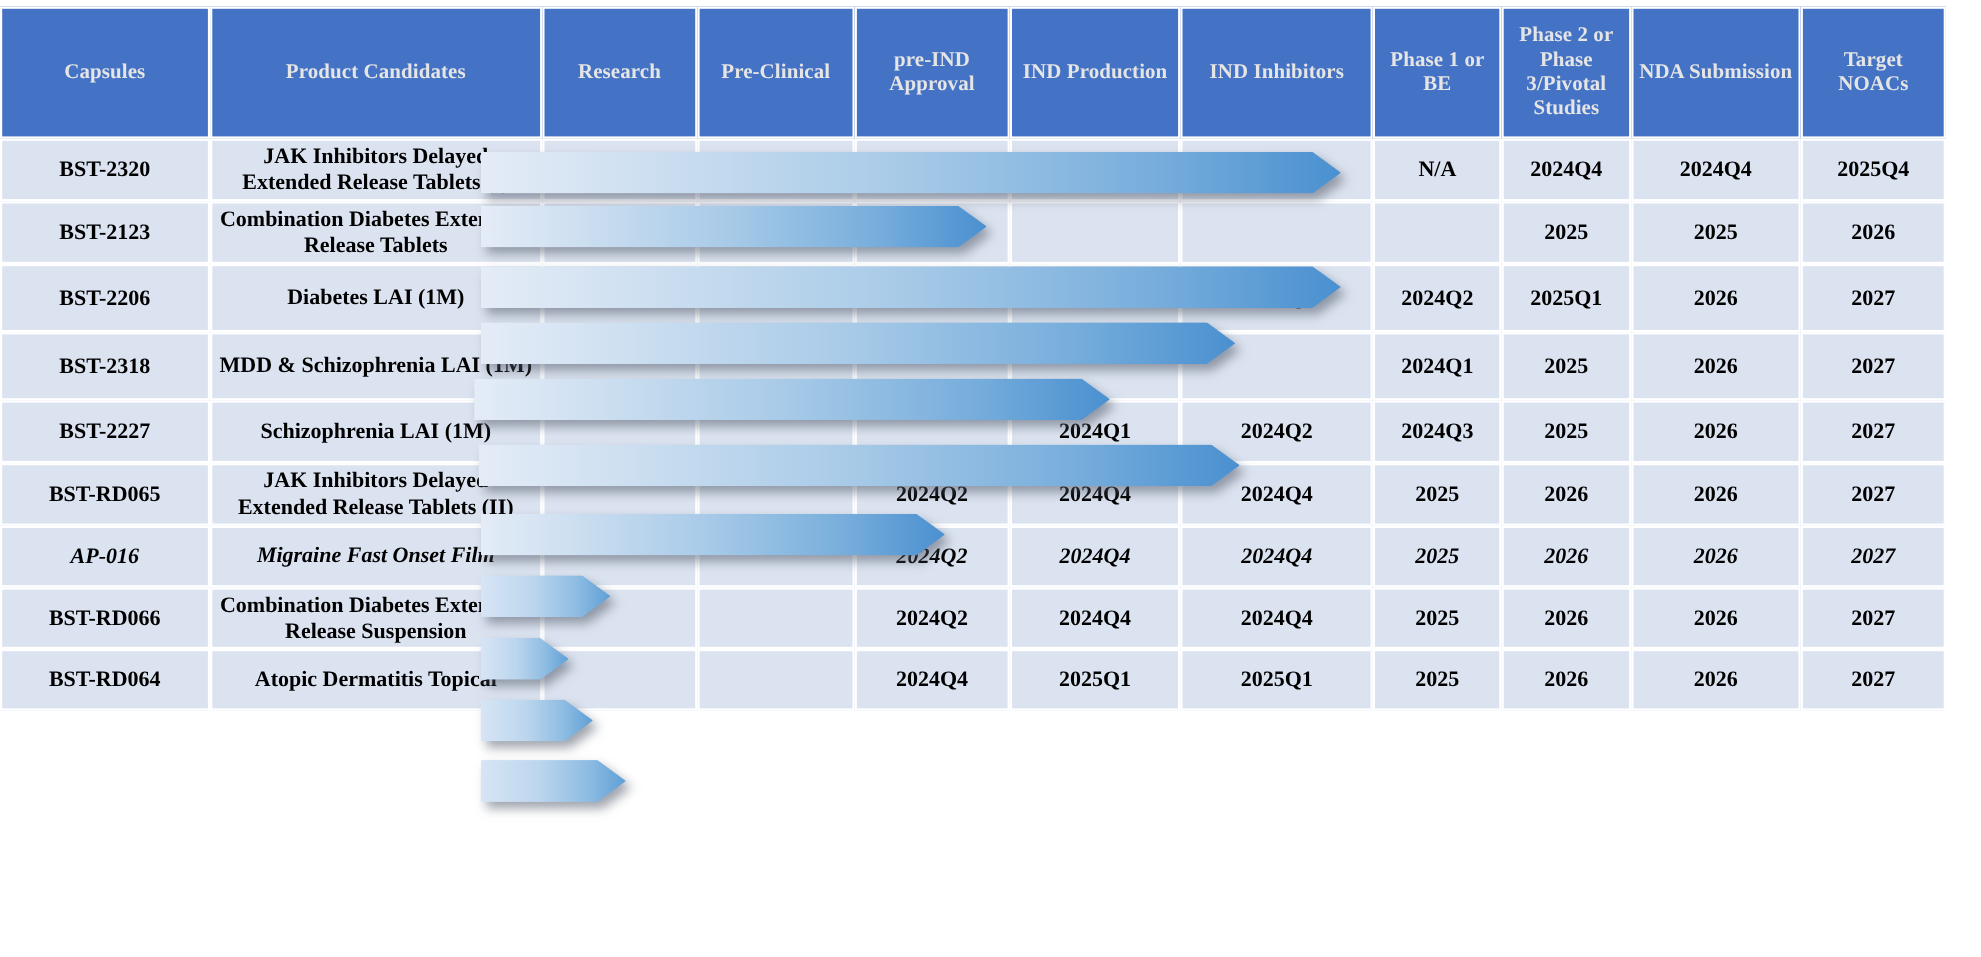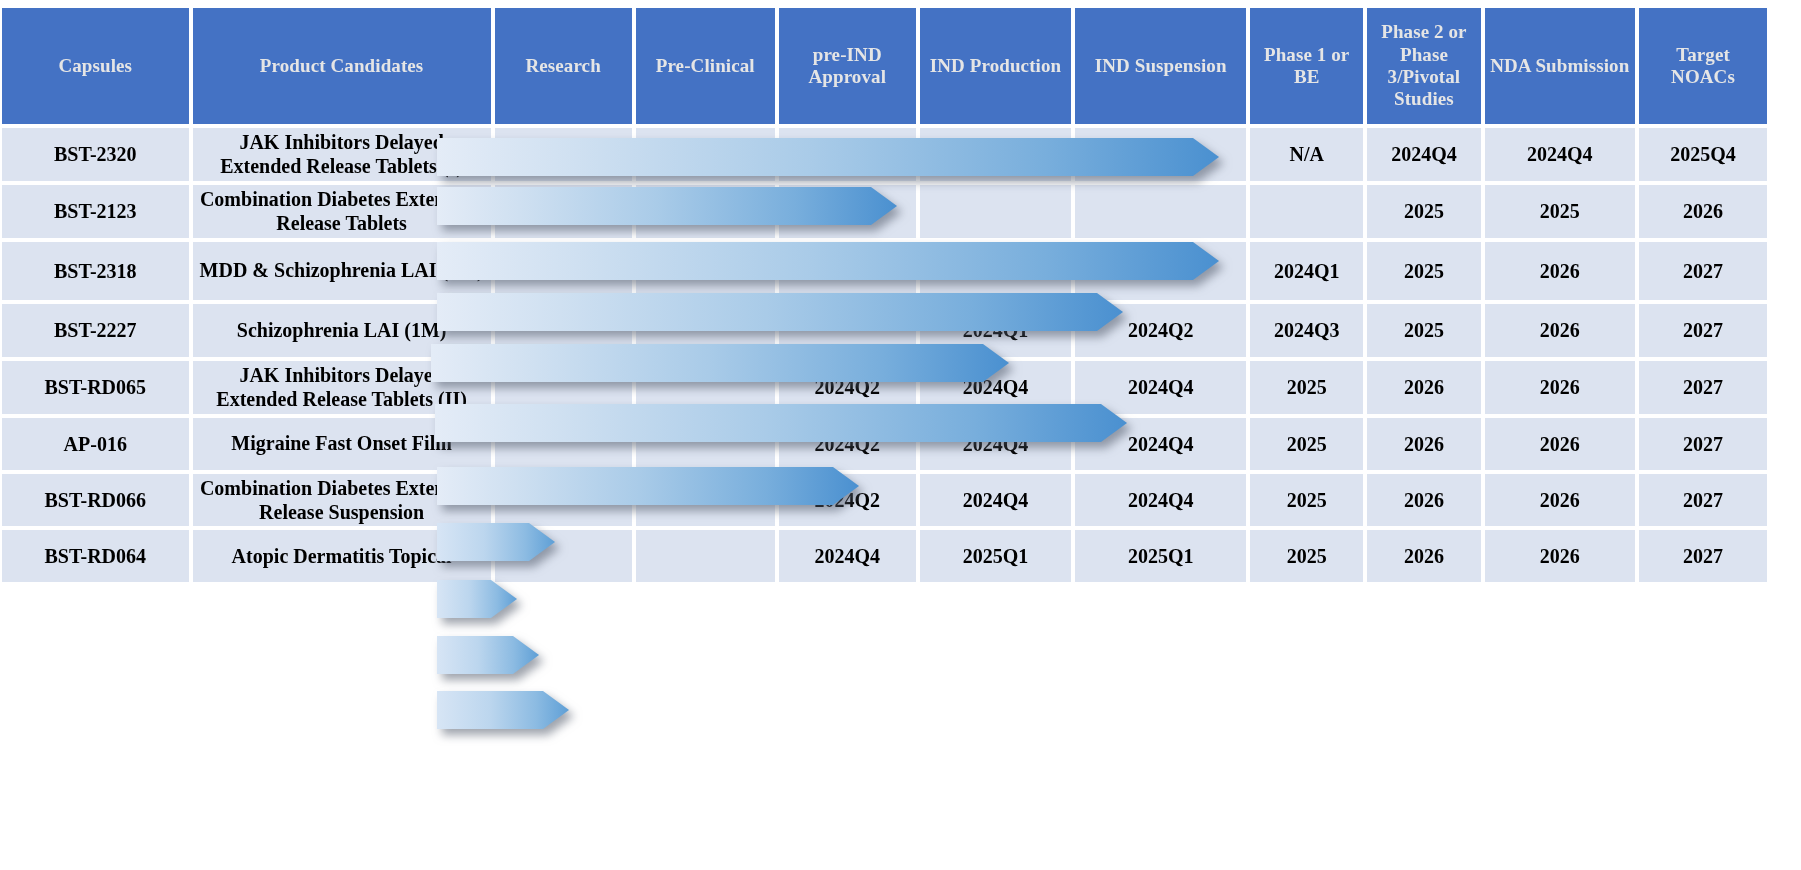--- a/index.html
+++ b/index.html
@@ -105,21 +105,21 @@
         <col class="c-launch">
     </colgroup>
     <thead>
       <tr>
         <th>Capsules</th>
         <th>Product Candidates</th>
         <th>Research</th>
         <th>Pre-Clinical</th>
         <th>pre-IND Approval</th>
         <th>IND Production</th>
-        <th>IND Suspension</th>
+        <th>IND Inhibitors</th>
         <th>Phase 1 or BE</th>
         <th>Phase 2 or Phase 3/Pivotal Studies</th>
         <th>NDA Submission</th>
         <th>Target NOACs</th>
       </tr>
     </thead>
     <tbody id="tbody">
         <tr style="height: 56px;">
           <td class="program">BST-2320</td>
           <td class="candidate">JAK Inhibitors Delayed Extended Release  Tablets (I)</td>
@@ -140,20 +140,33 @@
           <td class="stage"></td>
           <td class="stage"></td>
           <td class="stage"></td>
           <td class="stage"></td>
           <td class="stage"></td>
           <td class="stage">2025</td>
           <td class="stage">2025</td>
           <td class="stage">2026</td>
         </tr>
         <tr style="height: 62px;">
+          <td class="program">BST-2206</td>
+          <td class="candidate">Diabetes LAI (1M)</td>
+          <td class="stage"></td>
+          <td class="stage"></td>
+          <td class="stage"></td>
+          <td class="stage"></td>
+          <td class="stage">2024Q1</td>
+          <td class="stage">2024Q2</td>
+          <td class="stage">2025Q1</td>
+          <td class="stage">2026</td>
+          <td class="stage">2027</td>
+        </tr>
+        <tr style="height: 62px;">
           <td class="program">BST-2318</td>
           <td class="candidate">MDD &amp; Schizophrenia LAI (1M)</td>
           <td class="stage"></td>
           <td class="stage"></td>
           <td class="stage"></td>
           <td class="stage"></td>
           <td class="stage"></td>
           <td class="stage">2024Q1</td>
           <td class="stage">2025</td>
           <td class="stage">2026</td>
@@ -178,21 +191,21 @@
           <td class="stage"></td>
           <td class="stage"></td>
           <td class="stage">2024Q2</td>
           <td class="stage">2024Q4</td>
           <td class="stage">2024Q4</td>
           <td class="stage">2025</td>
           <td class="stage">2026</td>
           <td class="stage">2026</td>
           <td class="stage">2027</td>
         </tr>
-        <tr style="height: 56px;">
+        <tr style="height: 56px; font-style: italic;">
           <td class="program">AP-016</td>
           <td class="candidate">Migraine Fast Onset Film</td>
           <td class="stage"></td>
           <td class="stage"></td>
           <td class="stage">2024Q2</td>
           <td class="stage">2024Q4</td>
           <td class="stage">2024Q4</td>
           <td class="stage">2025</td>
           <td class="stage">2026</td>
           <td class="stage">2026</td>

